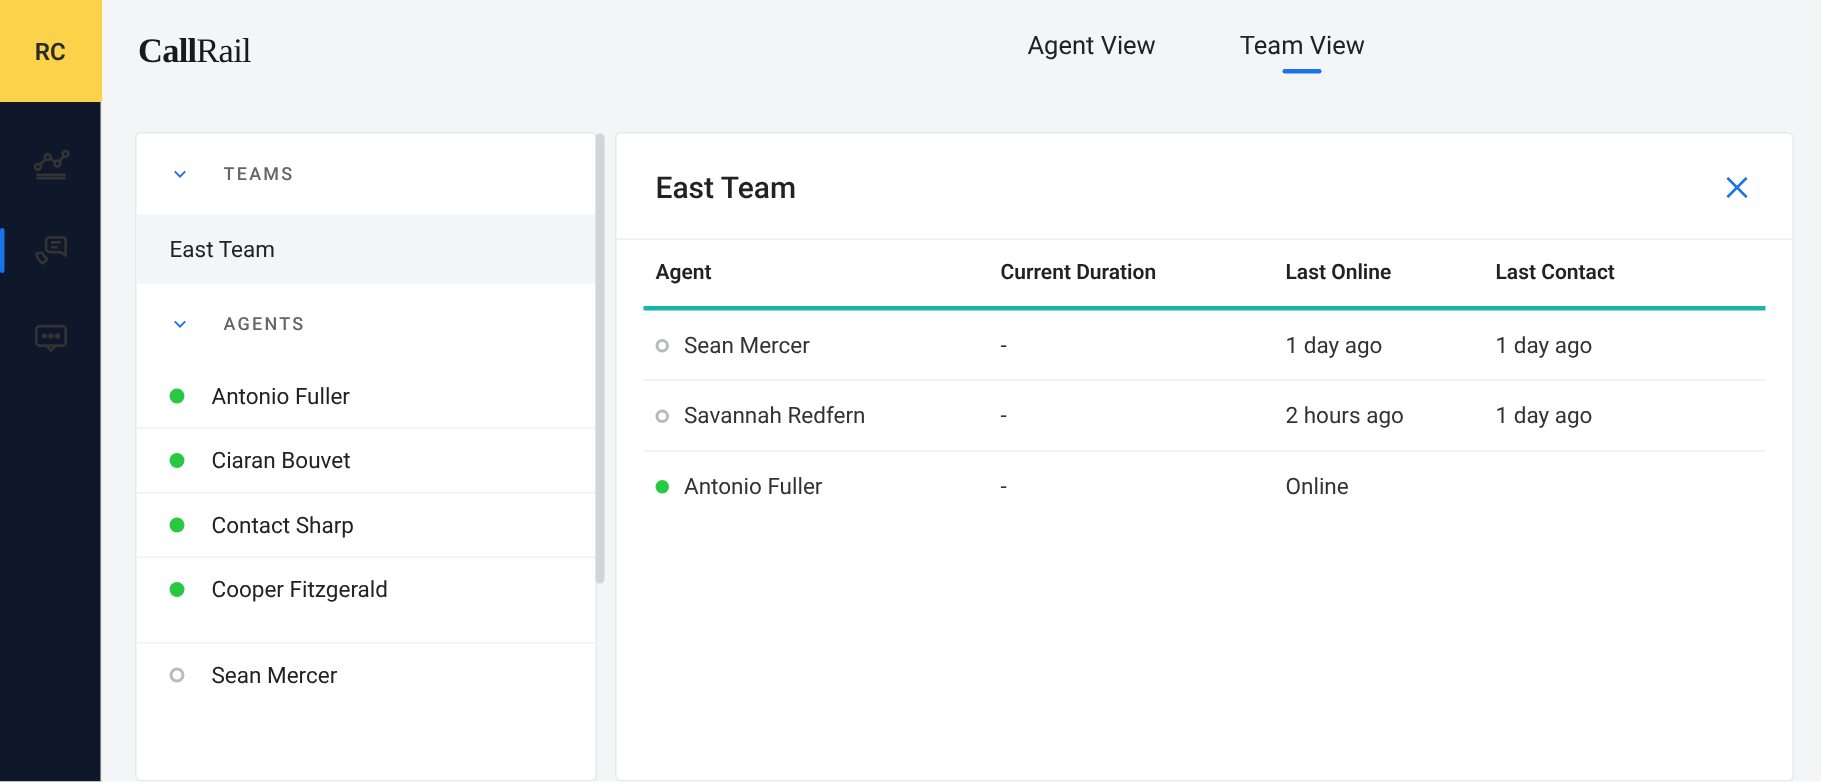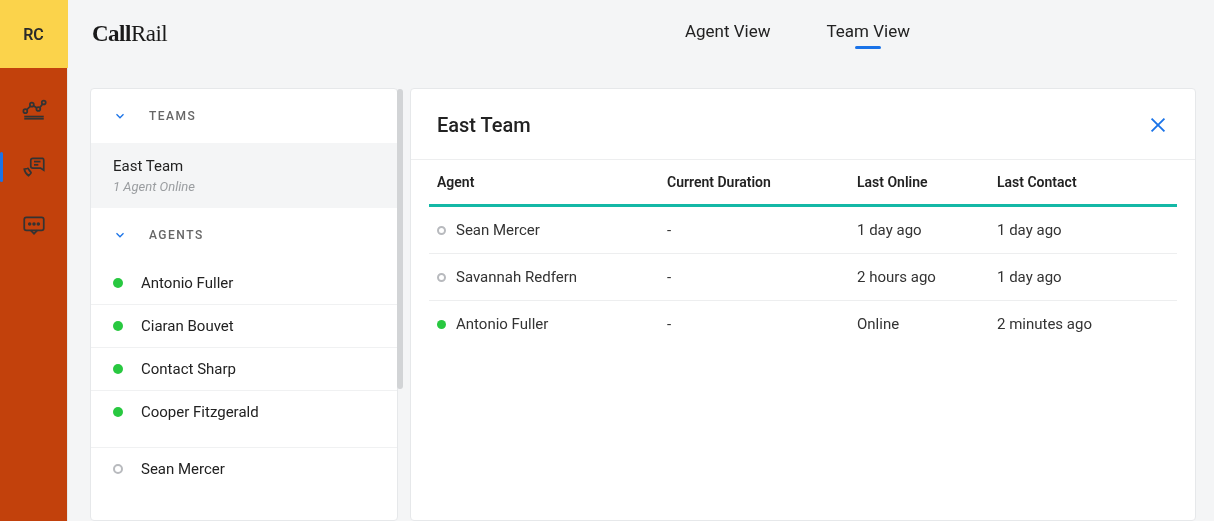--- a/index.html
+++ b/index.html
@@ -6,21 +6,21 @@
     body {
       font-family: -apple-system, BlinkMacSystemFont, "Segoe UI", Roboto, sans-serif;
       background: #f4f5f6;
       width: 1214px;
       height: 521px;
       overflow: hidden;
       display: flex;
     }
     .nav-rail {
       width: 68px;
-      background: #c2410c;
+      background: #0f172a;
       border-right: 1px solid #e8e8e8;
       display: flex;
       flex-direction: column;
       align-items: center;
     }
     .avatar {
       width: 68px;
       height: 68px;
       background: #fbd34b;
       display: flex;
@@ -254,21 +254,20 @@
     <div class="side-panel">
       <div class="scroll-shadow"></div>
       <div class="section-header">
         <svg class="chevron" width="14" height="14" viewBox="0 0 24 24" fill="none" stroke="currentColor" stroke-width="2.2">
             <polyline points="6 9 12 15 18 9"></polyline>
           </svg>
         <span class="label">TEAMS</span>
       </div>
       <div class="team-item">
         <div class="name">East Team</div>
-        <div class="sub">1 Agent Online</div>
       </div>
       <div class="section-header">
         <svg class="chevron" width="14" height="14" viewBox="0 0 24 24" fill="none" stroke="currentColor" stroke-width="2.2">
             <polyline points="6 9 12 15 18 9"></polyline>
           </svg>
         <span class="label">AGENTS</span>
       </div>
       <div class="agent-list" id="agent-list">
           <div class="agent-item">
             <div class="status-dot online"></div>
@@ -327,19 +326,18 @@
               <div class="cell">2 hours ago</div>
               <div class="cell">1 day ago</div>
             </div>
             <div class="table-row">
               <div class="cell agent-cell">
                 <div class="status-dot online"></div>
                 <span>Antonio Fuller</span>
               </div>
               <div class="cell">-</div>
               <div class="cell">Online</div>
-              <div class="cell">2 minutes ago</div>
             </div>
           </div>
       </div>
     </div>
   </div>
 </div>
 
 </body></html>

